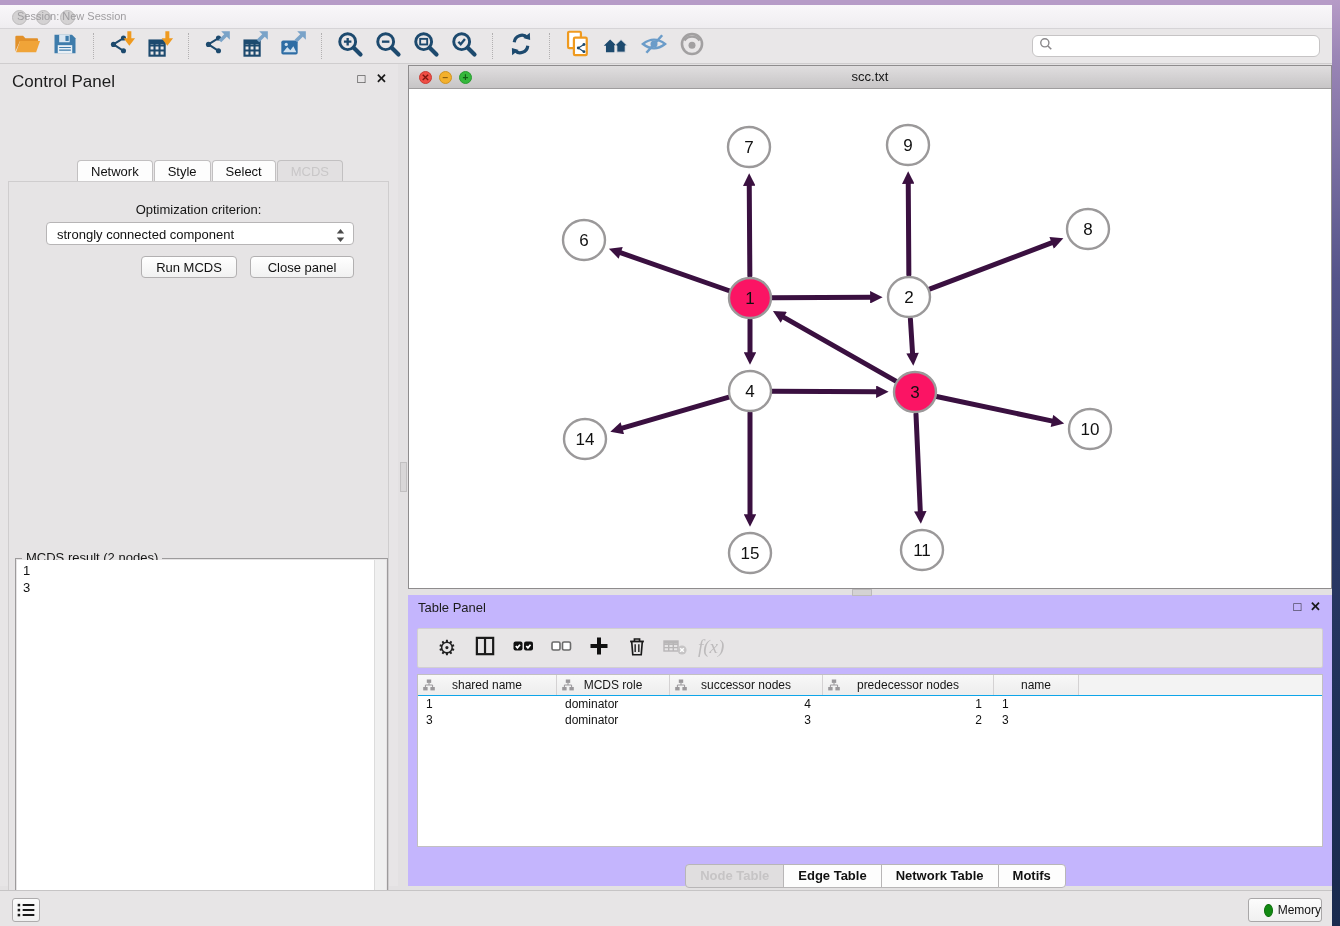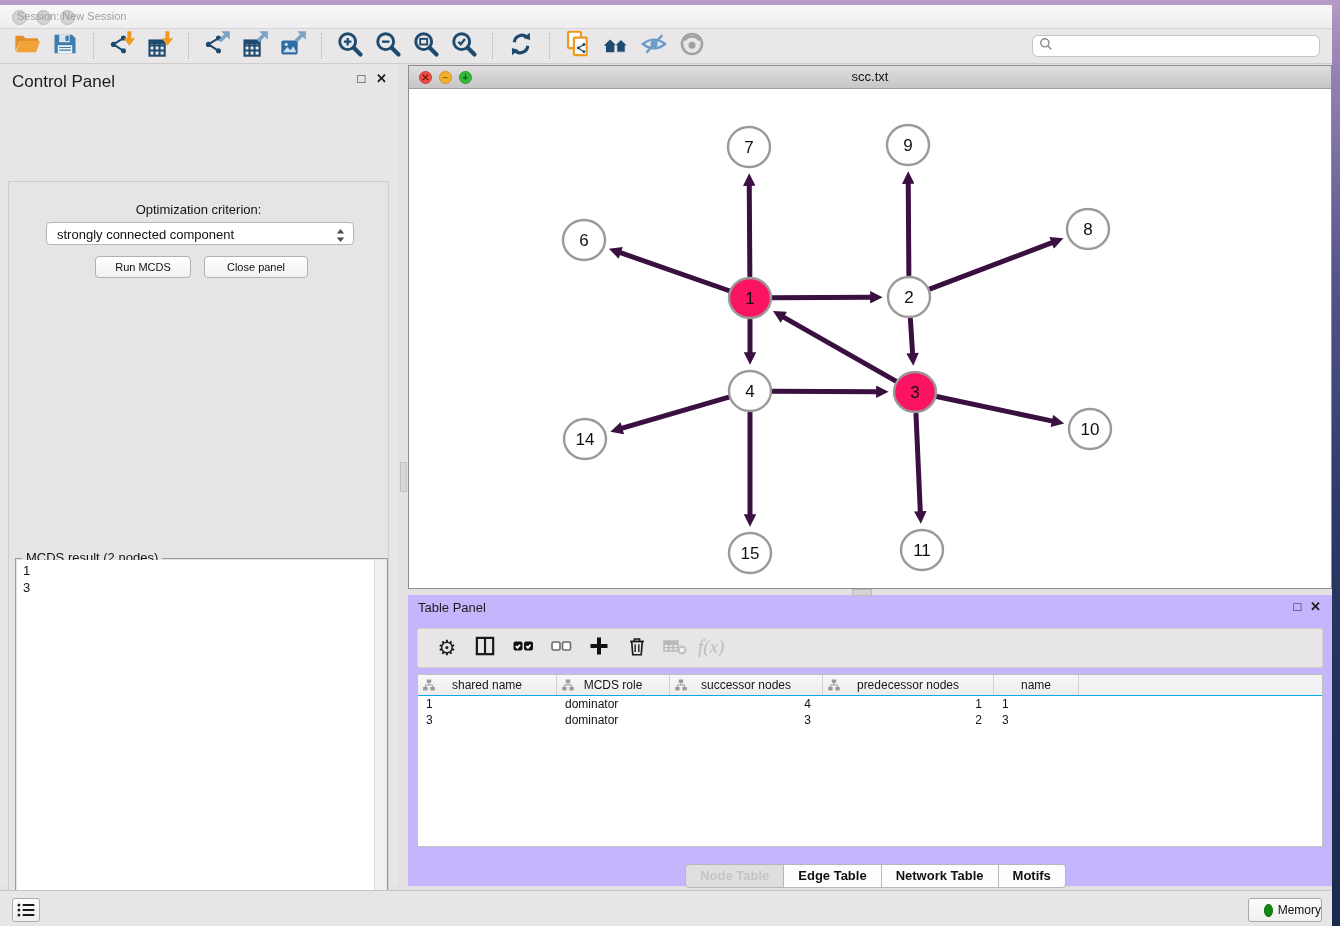--- a/index.html
+++ b/index.html
@@ -21,21 +21,21 @@
   .cpanel{position:absolute;left:0;top:64px;width:398px;height:822px;background:#e7e5e6;}
   .cpanel-title{position:absolute;left:12px;top:8px;font-size:17px;color:#1c1c1c;}
   .panel-ctl{position:absolute;top:8px;width:13px;height:13px;font-size:13px;line-height:13px;color:#1a1a1a;text-align:center;}
   .cp-tabs{position:absolute;left:77px;top:96px;display:flex;}
   .cp-tab{height:21px;line-height:21px;padding:0 13px;font-size:13px;background:#fdfdfd;border:1px solid #c2c0c1;border-bottom:none;border-radius:4px 4px 0 0;margin-right:1px;color:#111;}
   .cp-tab.sel{background:#e2e0e1;color:#c9c7c8;}
   .cp-body{position:absolute;left:8px;top:117px;width:381px;height:760px;background:#e6e4e5;border:1px solid #cfcdce;box-sizing:border-box;}
   .opt-label{position:absolute;left:0;top:20px;width:100%;text-align:center;font-size:13px;color:#151515;}
   .criterion{position:absolute;left:37px;top:40px;width:308px;height:23px;background:#fff;border:1px solid #b7b5b6;border-radius:4px;font-size:13px;line-height:23px;padding-left:10px;box-sizing:border-box;color:#111;}
   .stepper{position:absolute;right:8px;top:4px;}
-  .btn{position:absolute;height:22px;background:linear-gradient(#ffffff,#f1f1f1);border:1px solid #b2b0b1;border-radius:4px;font-size:11px;text-align:center;line-height:21px;color:#111;box-sizing:border-box;}
+  .btn{position:absolute;height:22px;background:linear-gradient(#ffffff,#f1f1f1);border:1px solid #b2b0b1;border-radius:4px;font-size:13px;text-align:center;line-height:21px;color:#111;box-sizing:border-box;margin-left:46px;}
   .groupbox{position:absolute;left:6px;top:376px;width:371px;height:380px;border:1px solid #9d9b9c;}
   .legend{position:absolute;left:6px;top:-9px;background:#e6e4e5;padding:0 4px;font-size:13px;color:#141414;}
   .result-area{position:absolute;left:1px;top:1px;right:1px;bottom:1px;background:#fff;}
   .result-scroll{position:absolute;right:0;top:0;width:11px;height:100%;background:#f0f0f0;border-left:1px solid #dcdcdc;}
   .result-lines{position:absolute;left:6px;top:2px;font-size:13px;line-height:17px;color:#111;white-space:pre;}
   .vdivider{position:absolute;left:399px;top:64px;width:9px;height:822px;}
   .vhandle{position:absolute;left:1px;top:398px;width:5px;height:28px;background:#d8d6d7;border:1px solid #c2c0c1;}
   
   .netwin{position:absolute;left:408px;top:65px;width:924px;height:524px;border:1px solid #8e8c8d;box-sizing:border-box;background:#fff;}
   .net-titlebar{position:relative;width:100%;height:23px;background:linear-gradient(#e0dedf,#c7c5c6);border-bottom:1px solid #9f9d9e;box-sizing:border-box;}
@@ -221,20 +221,26 @@
             <path d="M5.5 9 A8 8 0 0 1 18.5 9" fill="none" stroke="#a2a0a1" stroke-width="2"></path>
             <circle cx="12" cy="13" r="3" fill="#a2a0a1"></circle>
           </svg></span>
       </div>
     </div>
 
   <div class="cpanel">
     <div class="cpanel-title">Control Panel</div>
     <div class="panel-ctl" style="right:30px">□</div>
     <div class="panel-ctl" style="right:10px;font-weight:bold">✕</div>
+    <div class="cp-tabs" id="cp-tabs">
+        <div class="cp-tab">Network</div>
+        <div class="cp-tab">Style</div>
+        <div class="cp-tab">Select</div>
+        <div class="cp-tab sel">MCDS</div>
+      </div>
     <div class="cp-body">
       <div class="opt-label">Optimization criterion:</div>
       <div class="criterion">
         <span>strongly connected component</span>
         <span class="stepper">
           <svg width="9" height="15" viewBox="0 0 9 15">
               <path d="M4.5 1 L8.2 5.6 H0.8 Z" fill="#4a4a4a"></path>
               <path d="M4.5 14 L0.8 9.4 H8.2 Z" fill="#4a4a4a"></path>
             </svg>
         </span>

